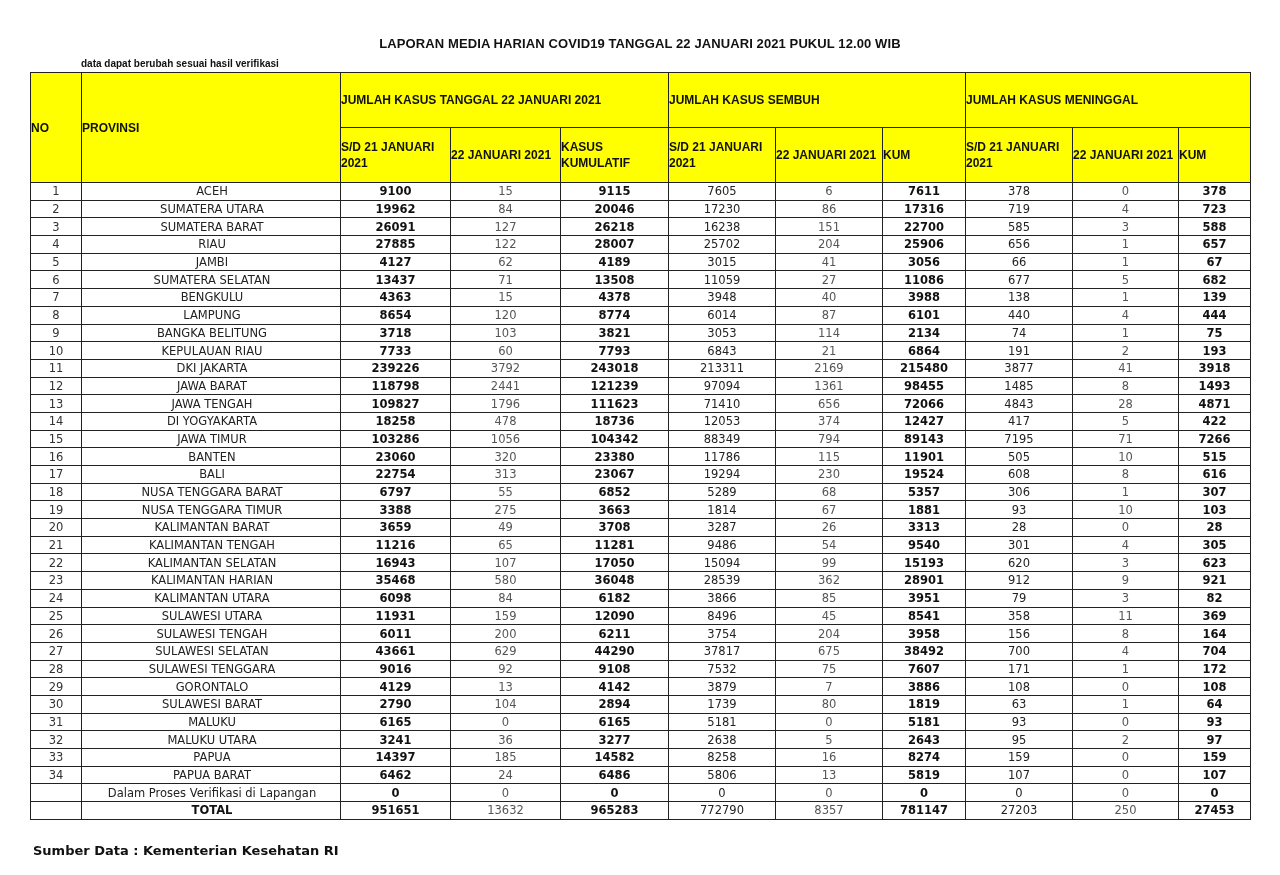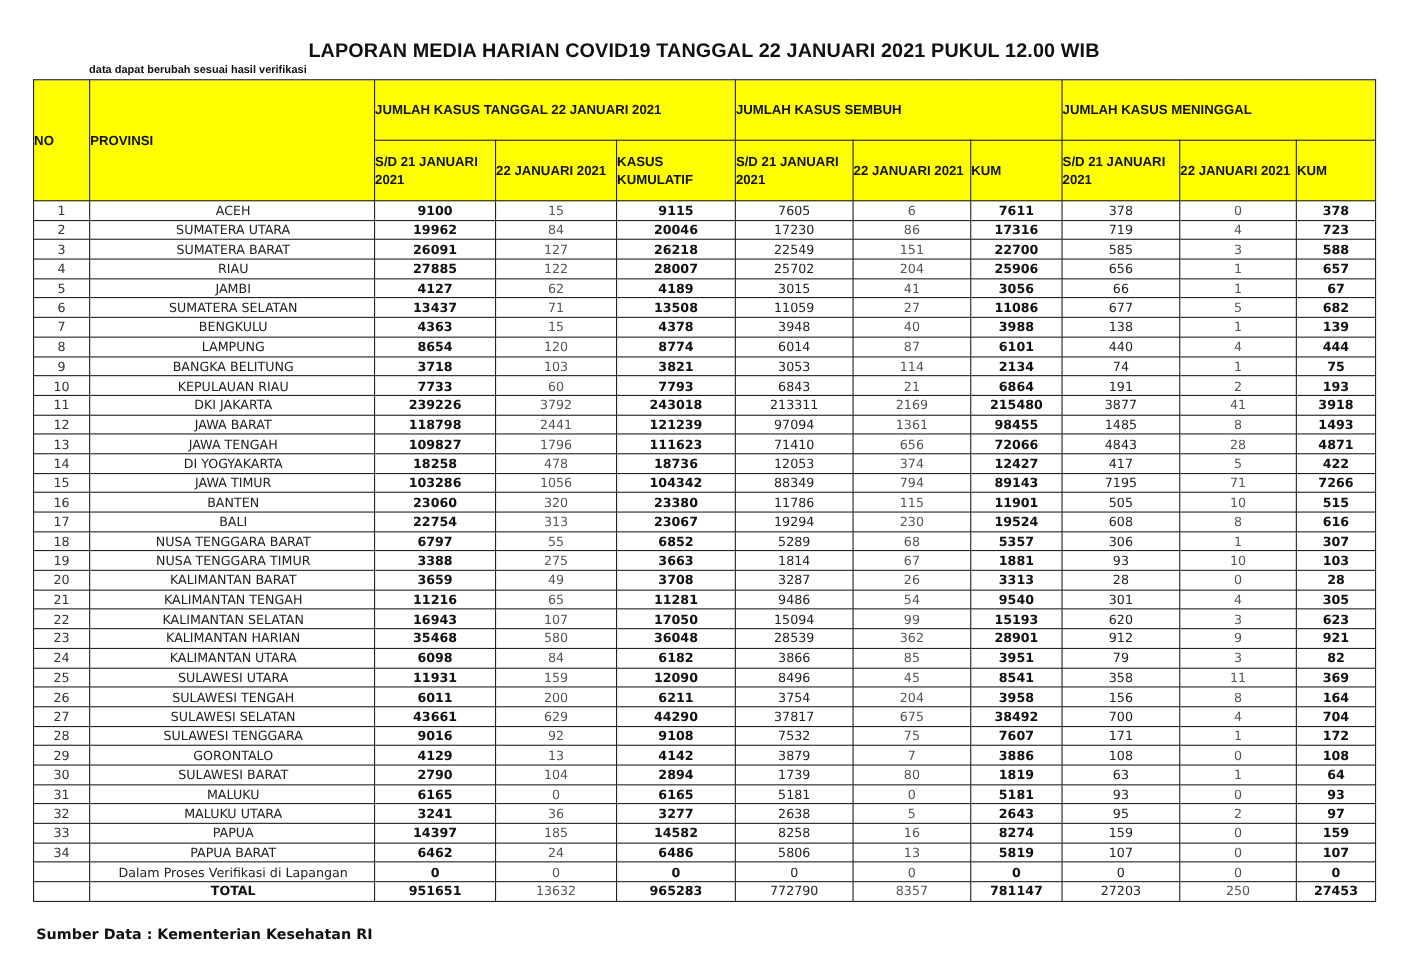--- a/index.html
+++ b/index.html
@@ -1,17 +1,17 @@
 <!DOCTYPE html>
 <html><head>
 <meta charset="utf-8">
 <style>
   html, body { margin:0; padding:0; background:#ffffff; }
   body { width:1280px; height:875px; position:relative; overflow:hidden; font-family:"Liberation Sans", sans-serif; color:#111; }
-  .title { position:absolute; top:36px; left:0; width:1280px; text-align:center; font-weight:bold; font-size:18px; letter-spacing:0.1px; }
+  .title { position:absolute; top:36px; left:0; width:1280px; text-align:center; font-weight:bold; font-size:13px; letter-spacing:0.1px; }
   .note { position:absolute; top:58px; left:81px; font-weight:bold; font-size:10px; }
   table { position:absolute; top:72px; left:30px; border-collapse:collapse; table-layout:fixed; width:1220px; }
   th, td { border:1px solid #222; padding:0; }
   th { background:#ffff00; font-weight:bold; font-size:12px; text-align:left; vertical-align:middle; line-height:16px; }
   th.grp { height:54px; }
   th.sub { height:54px; }
   td { height:16.7px; font-size:12.5px; text-align:center; line-height:16px; font-family:"DejaVu Sans", sans-serif; font-size:11.5px; }
   td.no { color:#333; font-weight:normal; }
   td.prov { text-align:center; padding-left:2px; font-size:11.5px; color:#222; }
   td.b { font-weight:bold; color:#111; }
@@ -85,21 +85,21 @@
         <td class="n">719</td>
         <td class="l">4</td>
         <td class="b">723</td>
       </tr>
       <tr>
         <td class="no">3</td>
         <td class="prov">SUMATERA BARAT</td>
         <td class="b">26091</td>
         <td class="l">127</td>
         <td class="b">26218</td>
-        <td class="n">22549</td>
+        <td class="n">16238</td>
         <td class="l">151</td>
         <td class="b">22700</td>
         <td class="n">585</td>
         <td class="l">3</td>
         <td class="b">588</td>
       </tr>
       <tr>
         <td class="no">4</td>
         <td class="prov">RIAU</td>
         <td class="b">27885</td>

